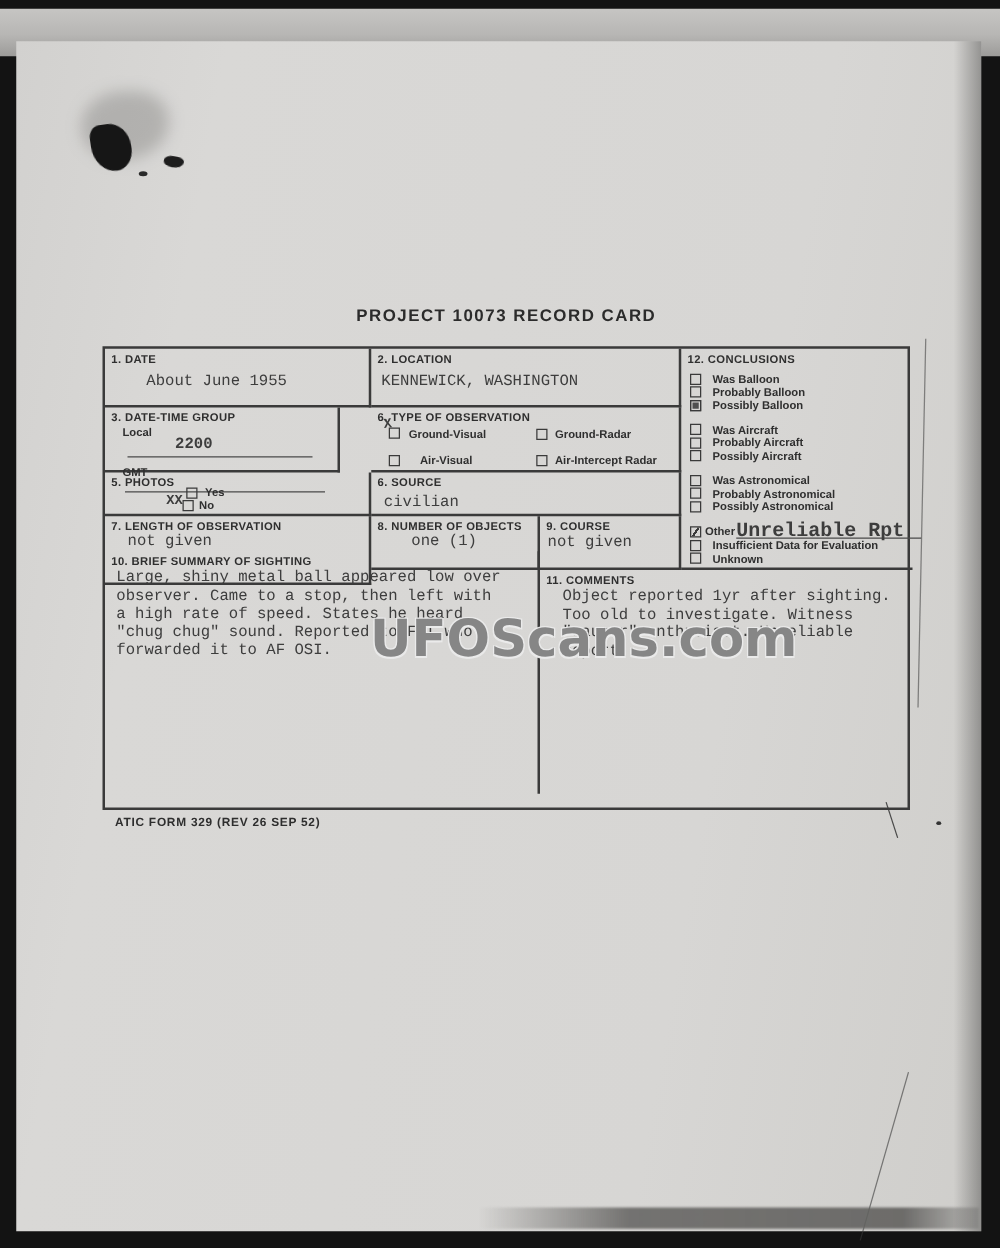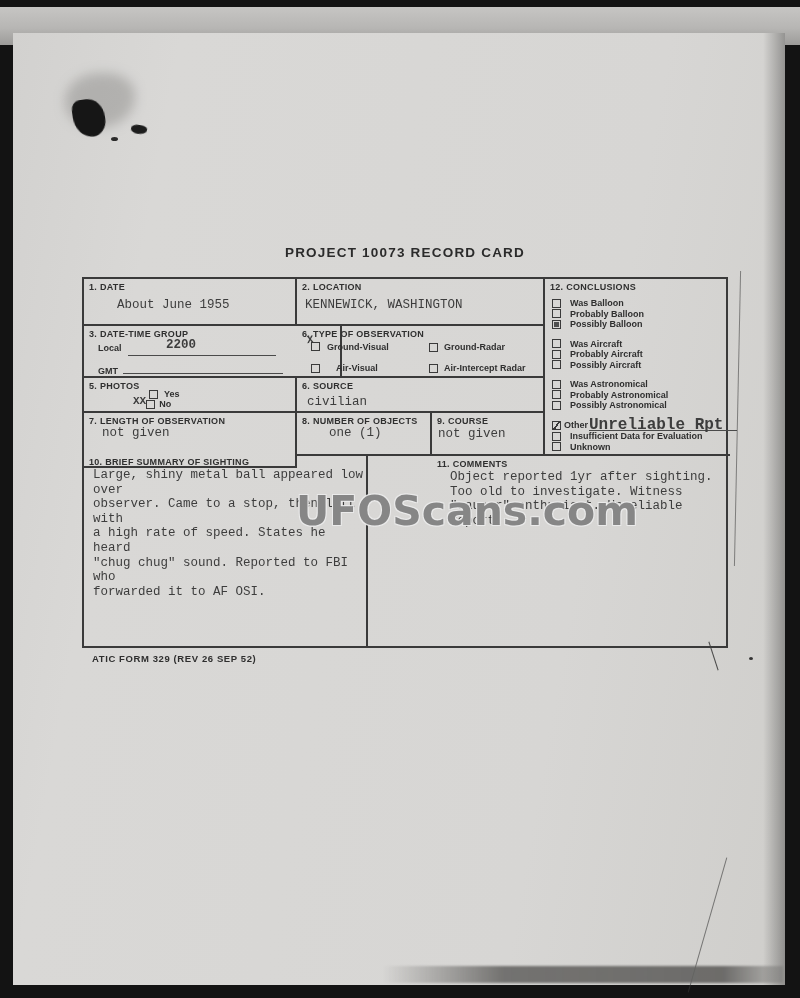--- a/index.html
+++ b/index.html
@@ -170,21 +170,21 @@
           <span class="cb"></span>
           <span>Insufficient Data for Evaluation</span>
         </div>
         <div class="concl-item">
           <span class="cb"></span>
           <span>Unknown</span>
         </div>
       </div>
     </div>
 
-    <div class="cell br bb" style="left:0;top:47px;width:258px;height:52px;">
+    <div class="cell br bb" style="left:0;top:47px;width:188px;height:52px;">
       <div class="flabel">3. DATE-TIME GROUP</div>
       <div style="padding:2px 0 0 14px;font-weight:bold;font-size:9px;color:#2f2f2f;">
         <span>Local</span>
         <span class="underline-field" style="width:148px;margin-left:4px;"><span class="typed" style="position:relative;top:-3px;left:38px;">2200</span></span>
       </div>
       <div style="padding:7px 0 0 14px;font-weight:bold;font-size:9px;color:#2f2f2f;">
         <span>GMT</span>
         <span class="underline-field" style="width:160px;margin-left:2px;height:10px;"><span class="typed"></span></span>
       </div>
     </div>
@@ -238,21 +238,21 @@
     <div class="cell br bb" style="left:213px;top:134px;width:135px;height:43px;">
       <div class="flabel">8. NUMBER OF OBJECTS</div>
       <div class="typed" style="padding:0 0 0 32px;">one (1)</div>
     </div>
 
     <div class="cell br bb" style="left:348px;top:134px;width:113px;height:43px;">
       <div class="flabel">9. COURSE</div>
       <div class="typed" style="padding:1px 0 0 6px;">not given</div>
     </div>
 
-    <div class="cell br" style="left:0;top:175px;width:284px;height:194px;">
+    <div class="cell br" style="left:0;top:162px;width:348px;height:194px;">
       <div class="flabel">10. BRIEF SUMMARY OF SIGHTING</div>
       <div class="typed-block" style="padding:1px 0 0 9px;">Large, shiny metal ball appeared low over
 observer. Came to a stop, then left with
 a high rate of speed. States he heard
 "chug chug" sound. Reported to FBI who
 forwarded it to AF OSI.</div>
     </div>
 
     <div class="cell" style="left:348px;top:177px;width:298px;height:194px;">
       <div class="flabel">11. COMMENTS</div>

